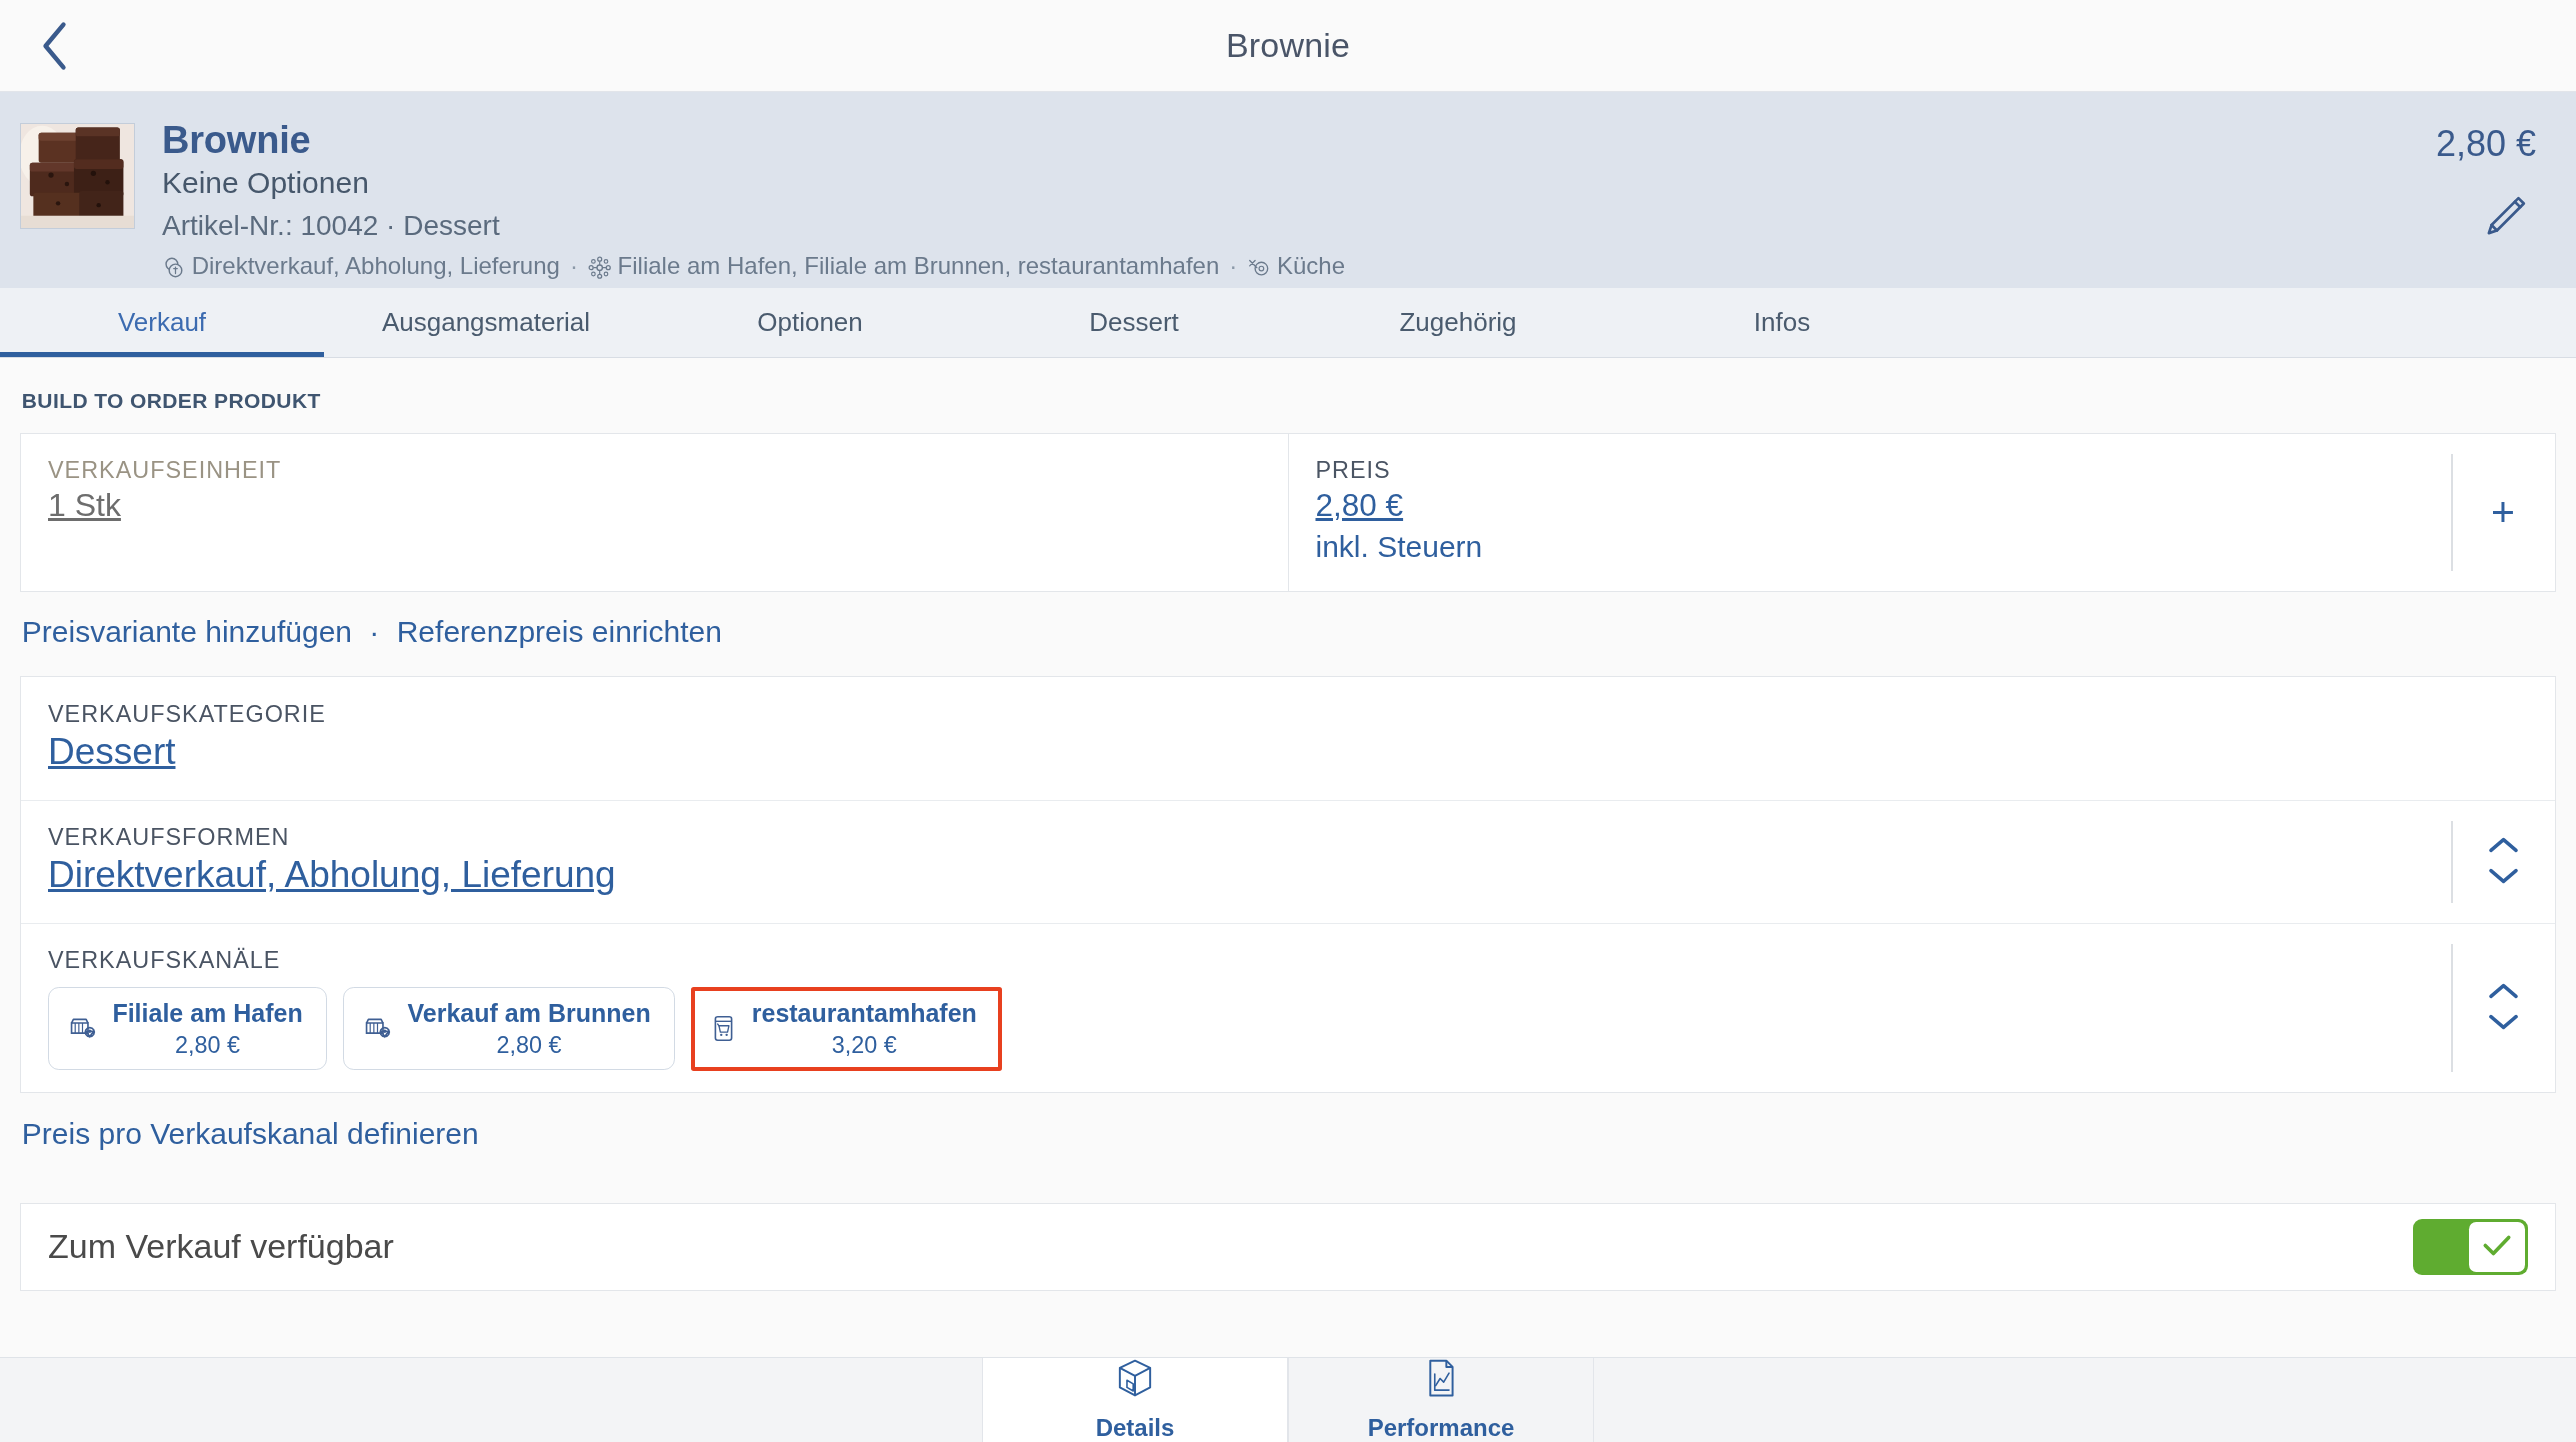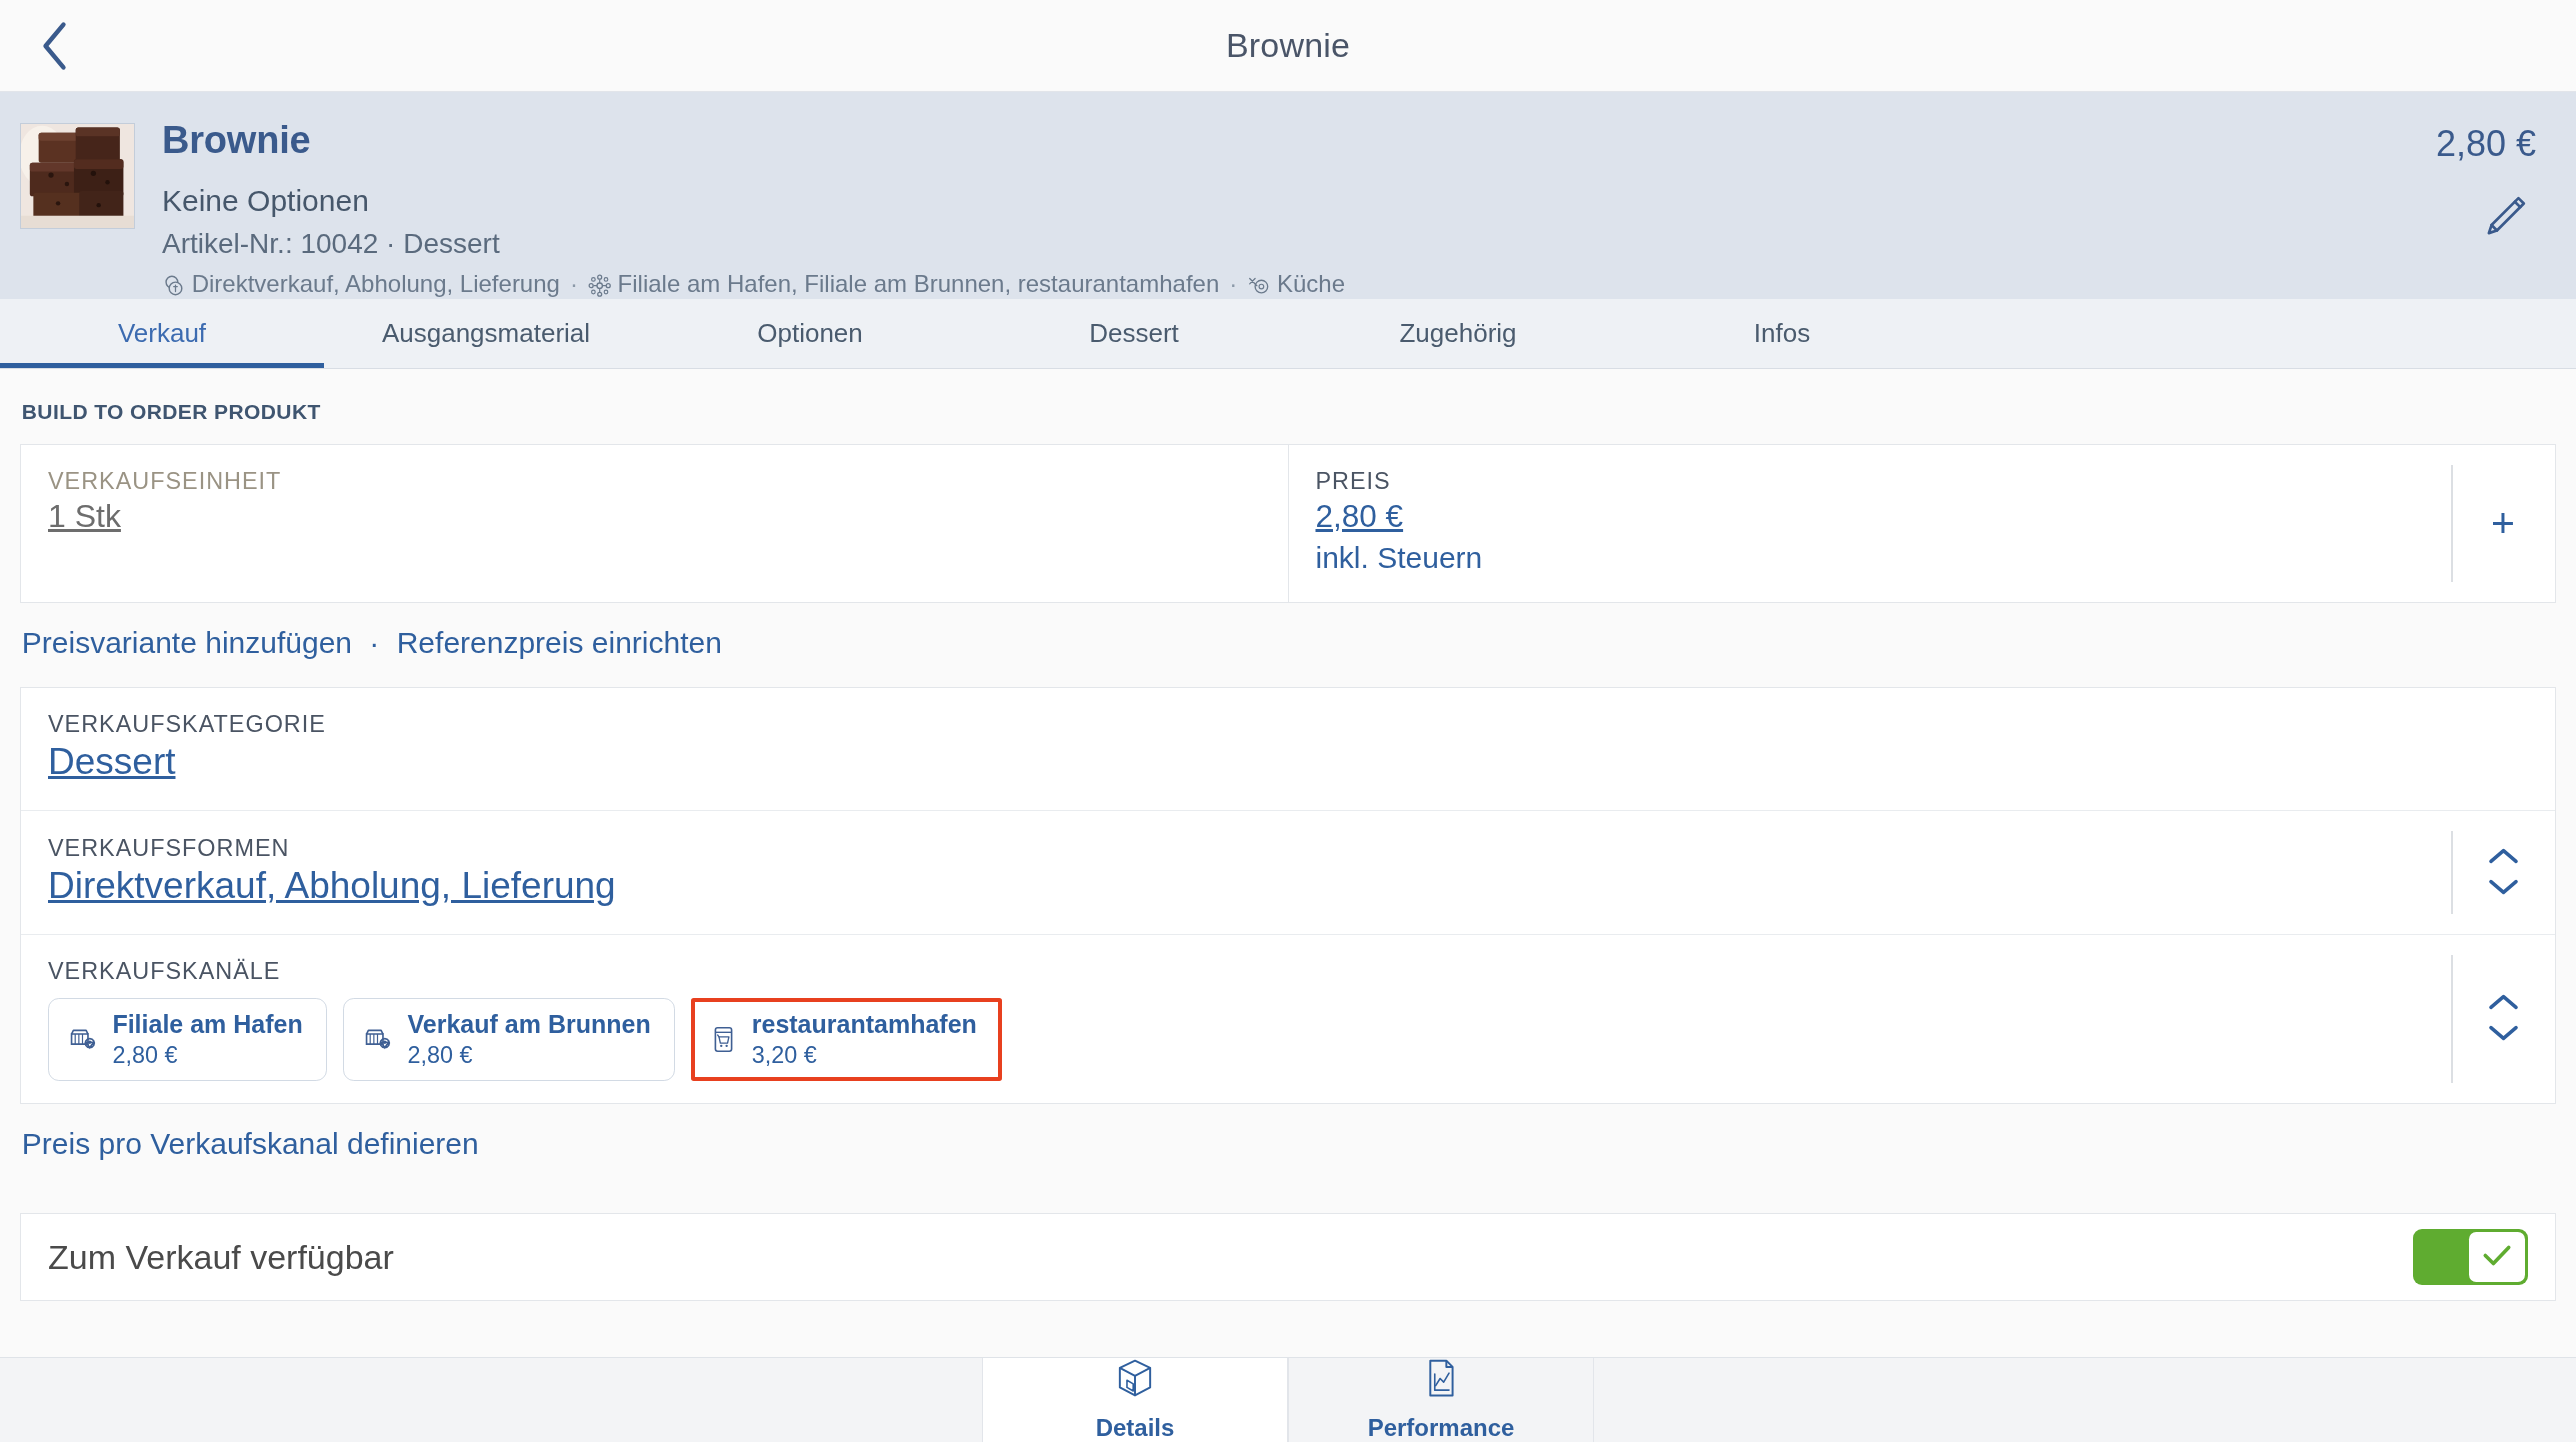--- a/index.html
+++ b/index.html
@@ -82,21 +82,21 @@
   .prod-title {
     font-size: 38px;
     color: #3a5a8c;
     font-weight: 700;
     line-height: 1.12;
     letter-spacing: -0.2px;
   }
   .prod-sub {
     font-size: 30px;
     color: #46576b;
-    margin-top: 21px;
+    margin-top: 3px;
     font-weight: 400;
     line-height: 1.2;
   }
   .prod-meta {
     font-size: 28px;
     color: #5a6a7d;
     margin-top: 8px;
     line-height: 1.2;
   }
   .prod-tags {
@@ -278,21 +278,21 @@
     background: #ffffff;
     cursor: pointer;
     min-width: 189px;
   }
   .chip.highlight {
     border: 4.5px solid #e8401f;
     border-radius: 2.7px;
     padding: 8px 20.7px 8px 15.3px;
   }
   .chip-ico { flex: 0 0 auto; display: flex; align-items: center; }
-  .chip-txt { display: flex; flex-direction: column; }
+  .chip-txt { display: flex; flex-direction: column; text-align: center; }
   .chip-name { font-size: 25px; color: #2f5f9e; font-weight: 600; white-space: nowrap; }
   .chip-price { font-size: 23.4px; color: #2f5f9e; margin-top: 3.6px; }
 
   .avail-card {
     margin-top: 25px;
     background: #ffffff;
     border: 0.9px solid #e3e6ea;
     display: flex;
     align-items: center;
     justify-content: space-between;

